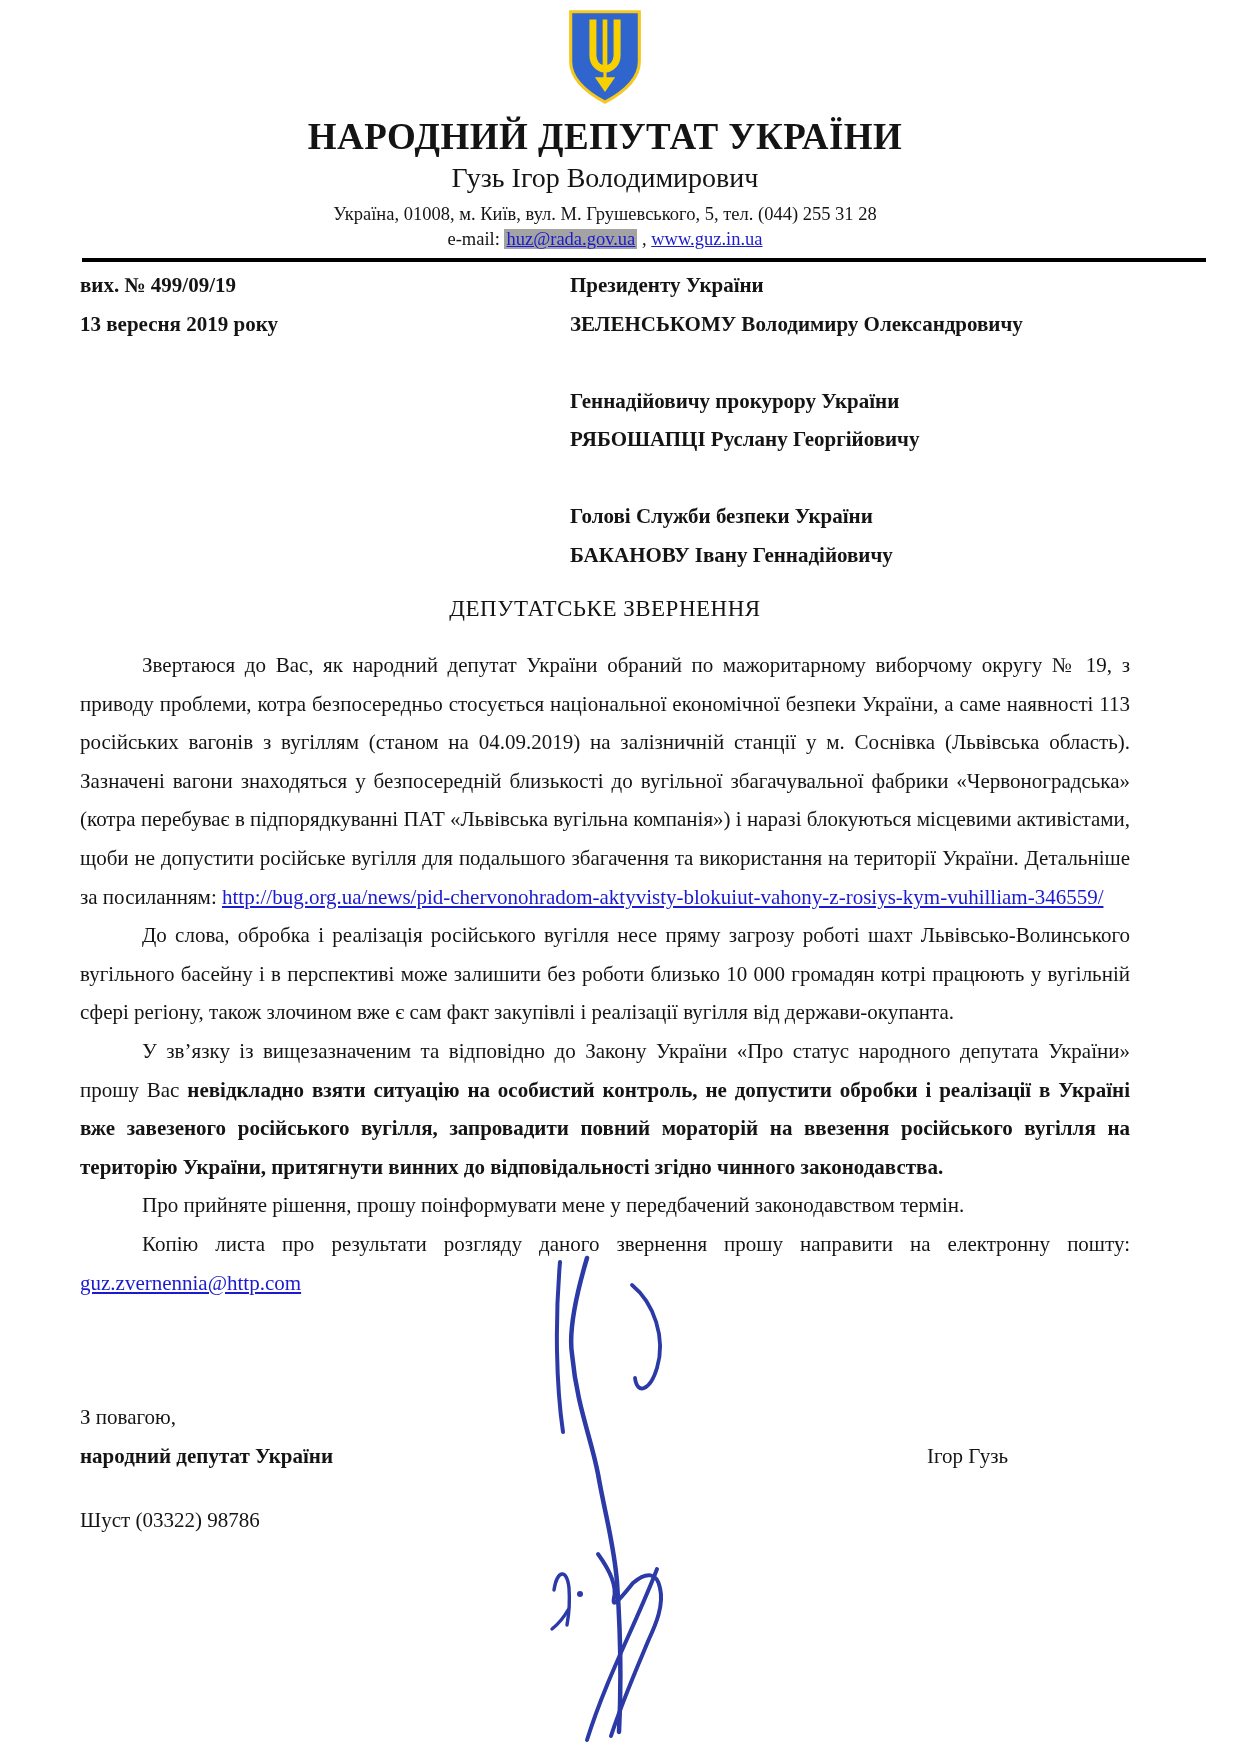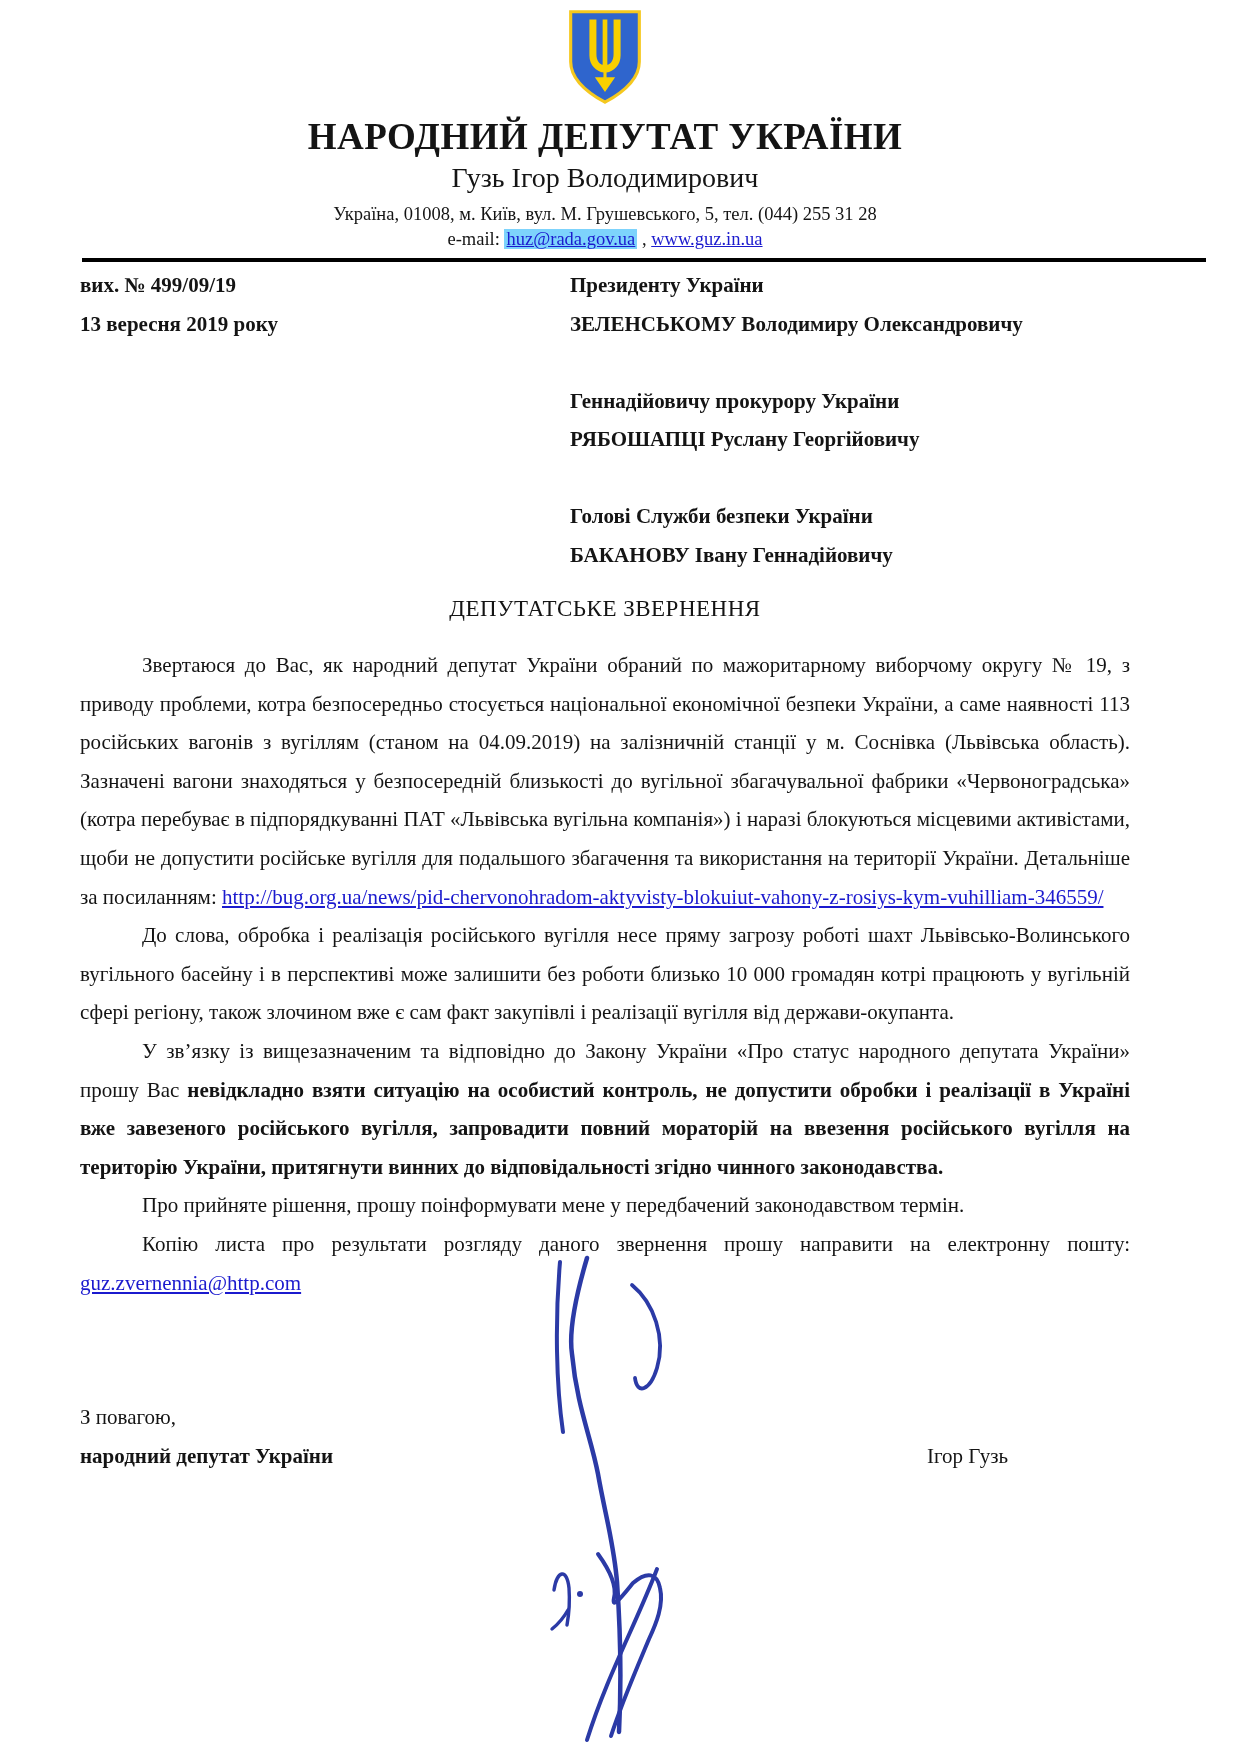--- a/index.html
+++ b/index.html
@@ -14,21 +14,21 @@
     overflow:hidden;
   }
   
   .letterhead{text-align:center;}
   .emblem{display:block;margin:0 auto;width:78px;height:98px;}
   .org-title{font-size:37px;font-weight:bold;margin:9px 0 4px;letter-spacing:.5px;}
   .person-name{font-size:28px;font-weight:normal;margin:0 0 7px;}
   .addr-line{font-size:18.5px;line-height:26px;}
   .email-line{font-size:18.5px;line-height:24px;}
   a.link{color:#1b1ace;text-decoration:underline;cursor:pointer;}
-  .hl{background:#7dd3fc;padding:0 2px;}
+  .hl{background:#a3a3a3;padding:0 2px;}
   .rule{border:none;border-top:4px solid #000;margin:7px -76px 4px 2px;}
   
   .ref-block{display:flex;justify-content:space-between;font-weight:bold;font-size:21px;line-height:38.5px;}
   .ref-right{width:560px;}
   .addr-group + .addr-group{margin-top:38.5px;}
   
   .doc-title{text-align:center;font-size:23px;font-weight:normal;margin:22px 0 24px;letter-spacing:.5px;}
   
   .body-text p{
     margin:0;
@@ -98,20 +98,21 @@
     <p>Про прийняте рішення, прошу поінформувати мене у передбачений законодавством термін.</p>
     <p><span>Копію листа про результати розгляду даного звернення прошу направити на електронну пошту: </span><a class="link">guz.zvernennia@http.com</a></p>
   </div>
 
   <div class="sig-block">
     <div>З повагою,</div>
     <div class="sig-row">
       <span class="sig-role">народний депутат України</span>
       <span>Ігор Гузь</span>
     </div>
+    <div class="contact">Шуст  (03322) 98786</div>
   </div>
 
   <svg class="signature-svg" viewBox="0 0 240 502" xmlns="http://www.w3.org/2000/svg">
     <g fill="none" stroke="#2b3aa6" stroke-linecap="round" stroke-linejoin="round">
 
       <path stroke-width="4.5" d="M135,16 C122,60 117,92 120,112 C125,165 139,195 146,232 C153,272 162,302 165,340 C168,382 170,430 167,490"></path>
 
       <path stroke-width="4" d="M108,20 C103,78 104,142 111,190"></path>
 
       <path stroke-width="3.8" d="M180,43 C202,61 214,96 205,126 C198,149 185,153 183,136"></path>

